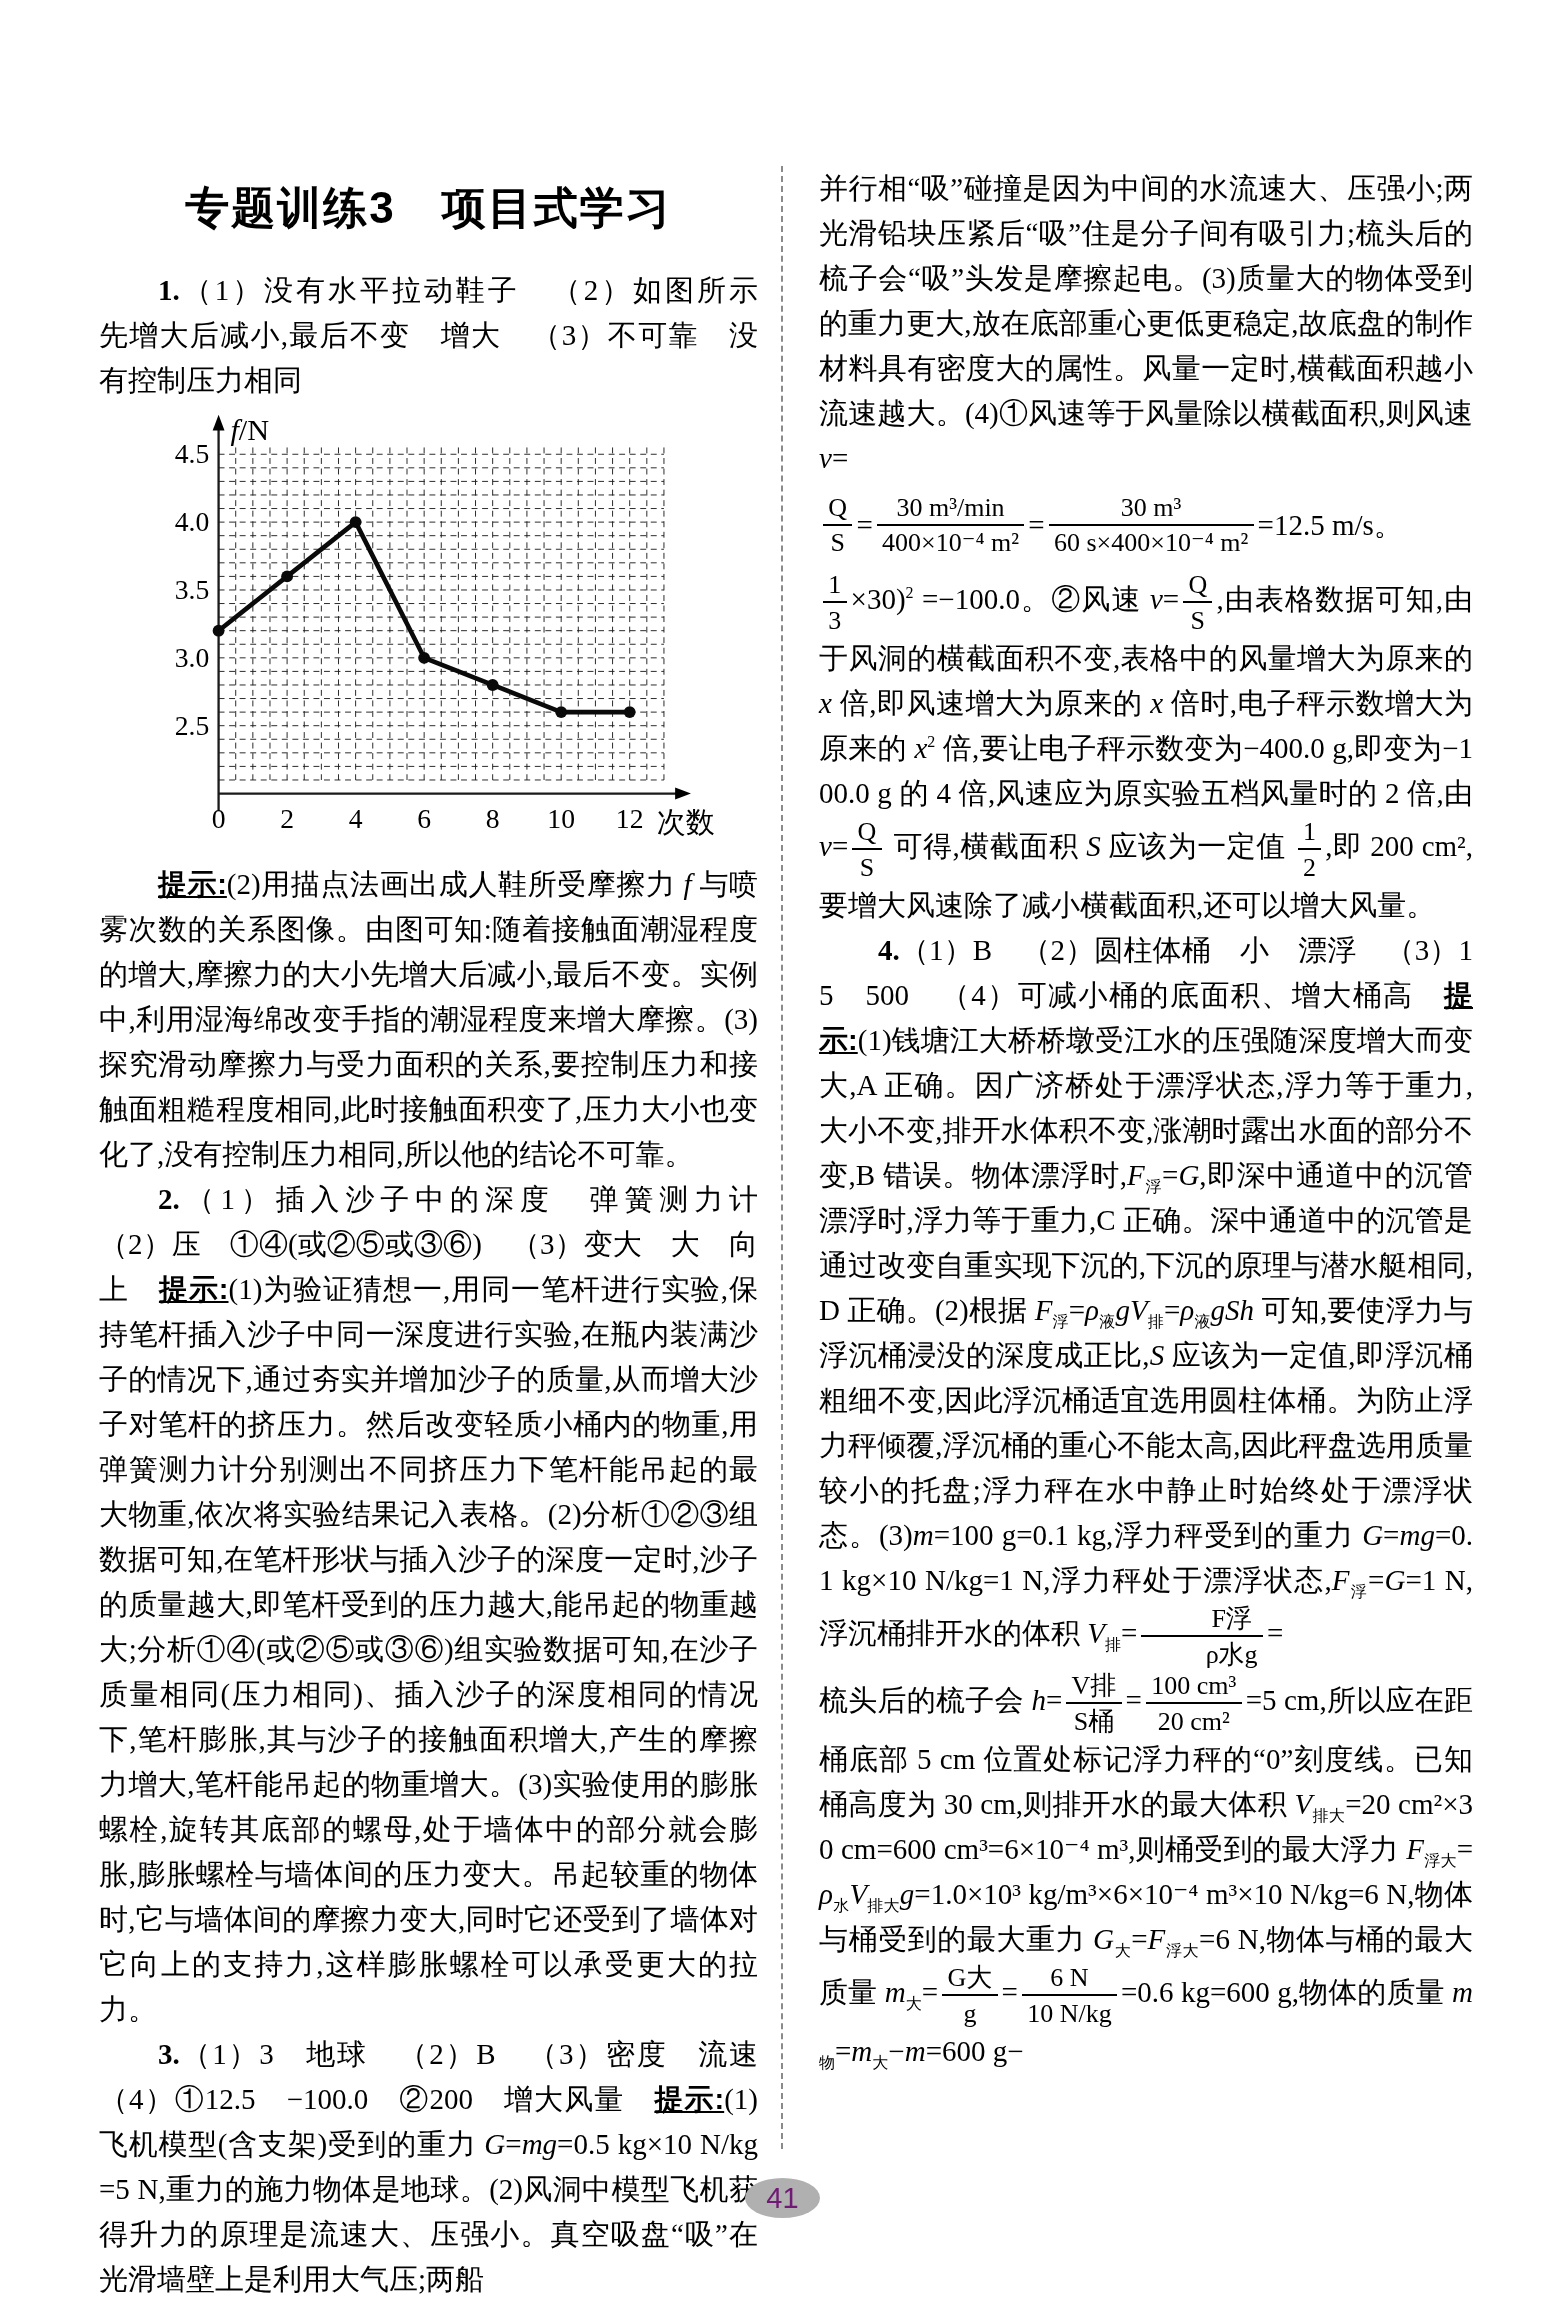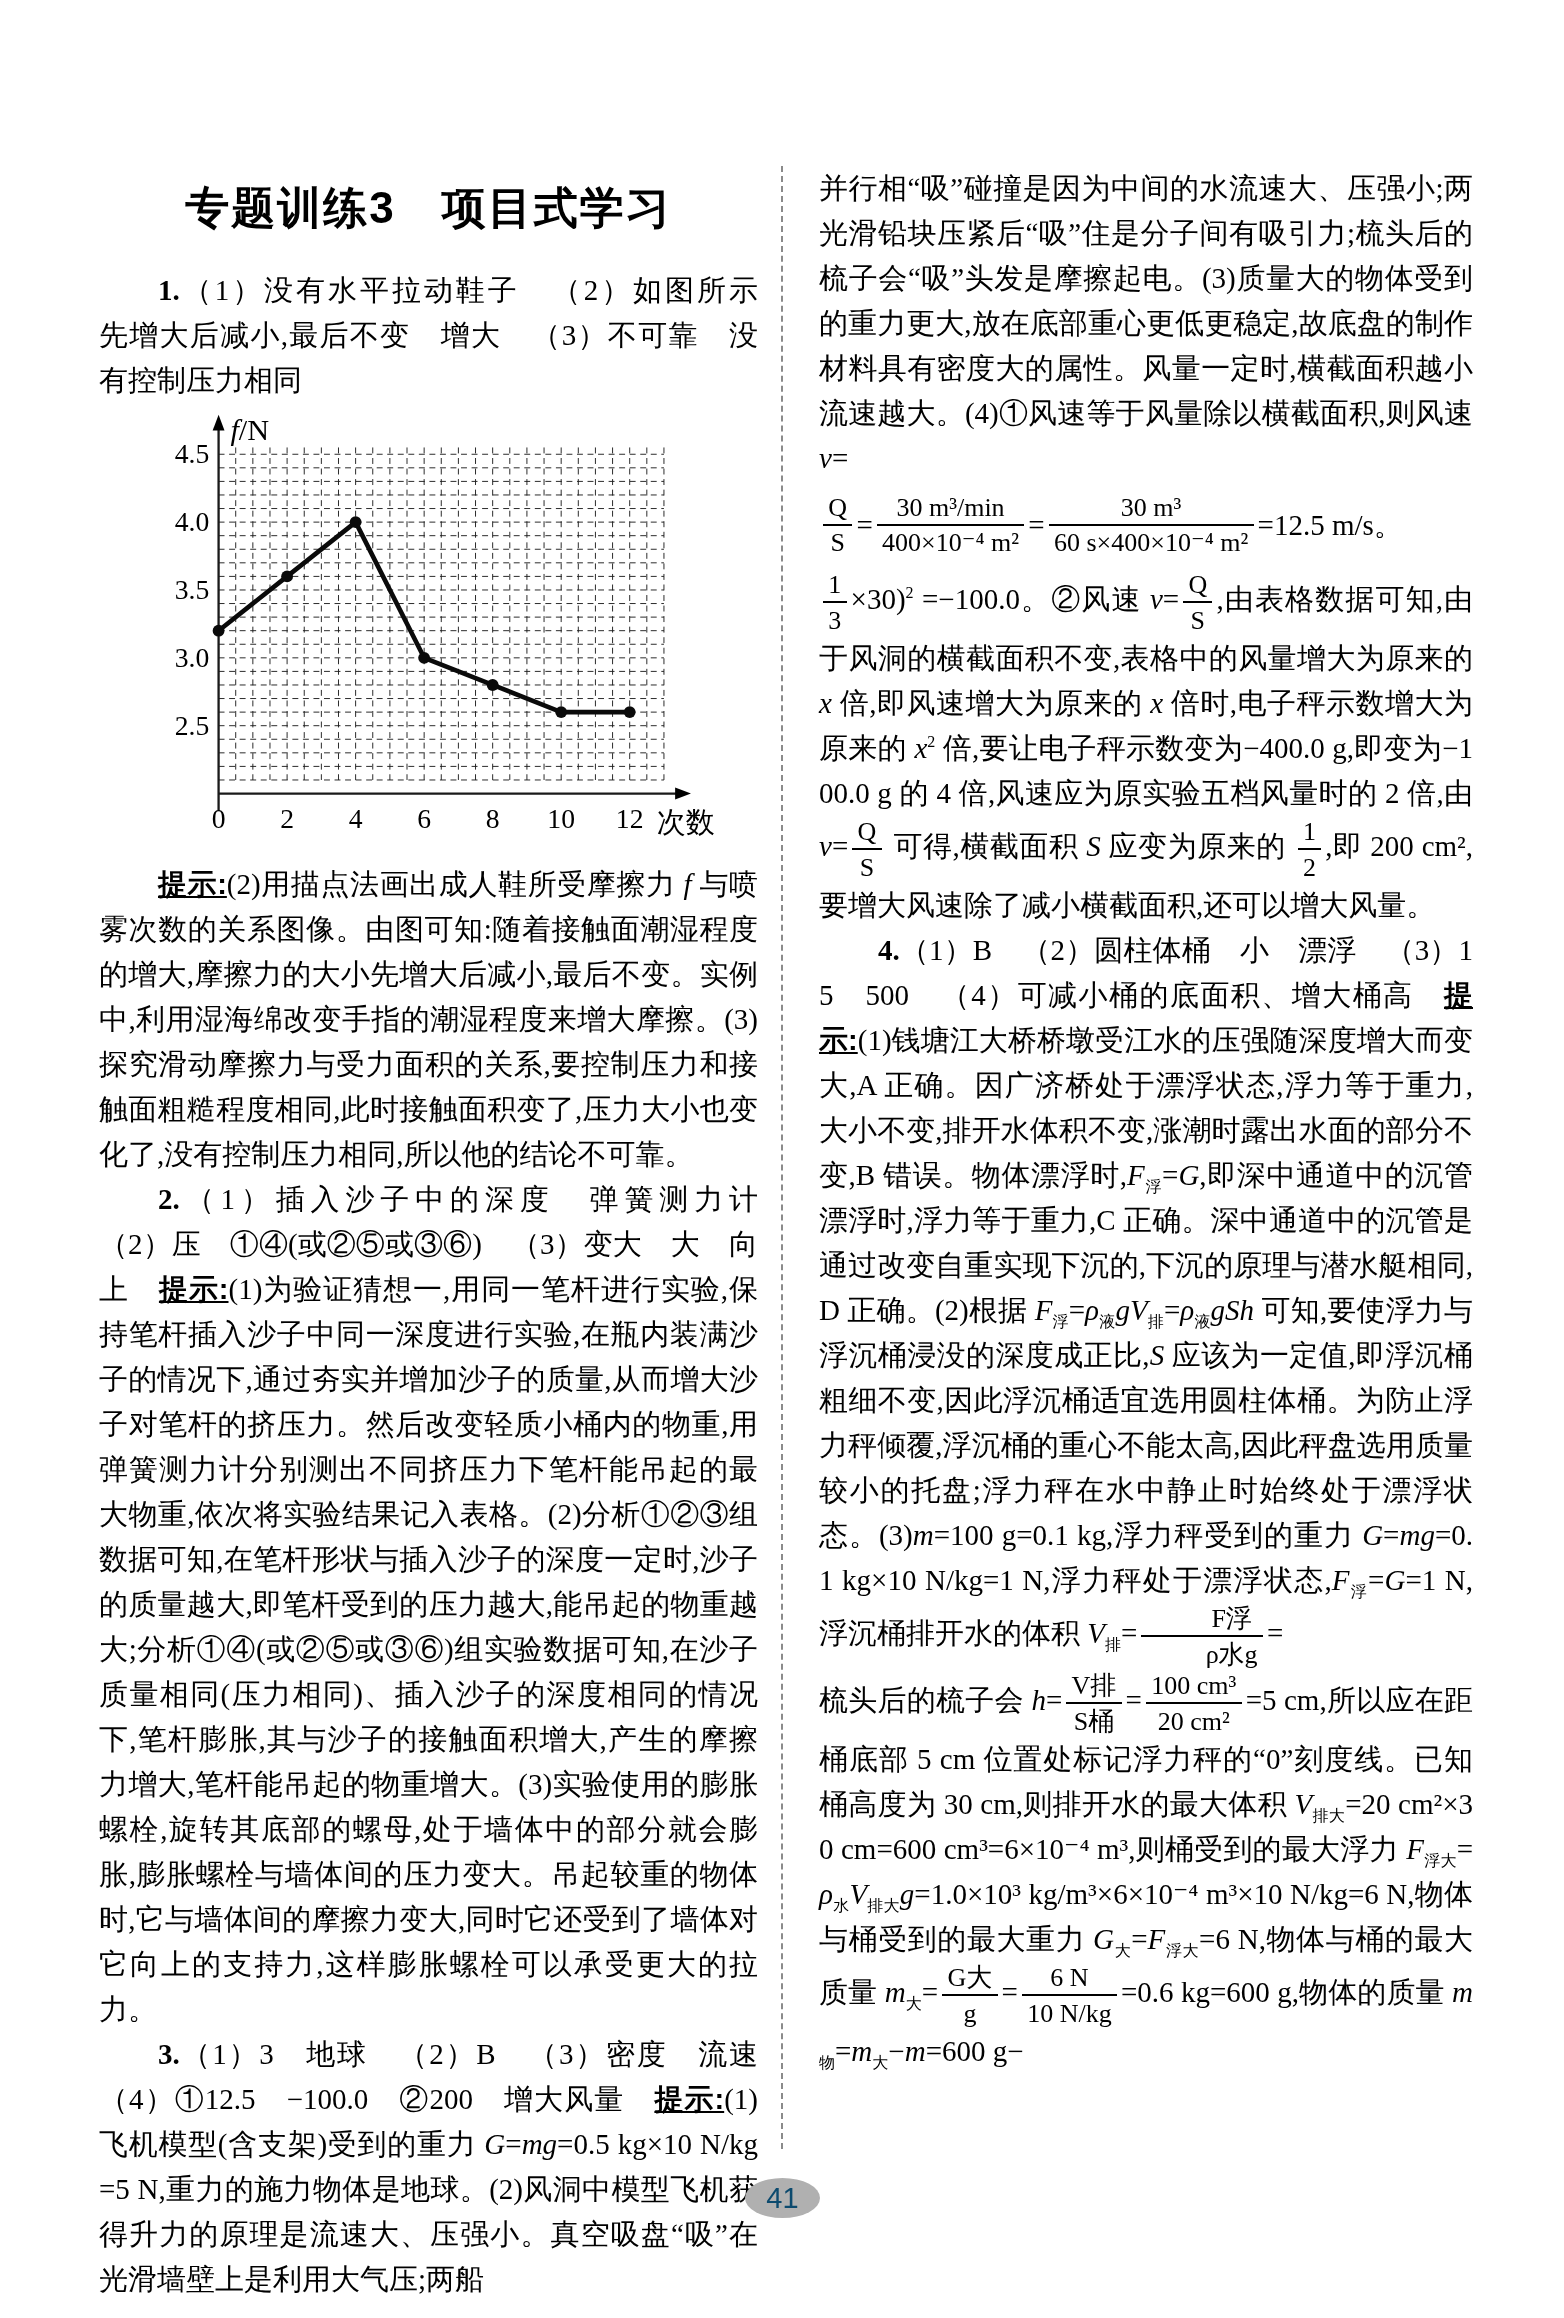--- a/index.html
+++ b/index.html
@@ -45,21 +45,21 @@
   .formula > span{white-space:nowrap;}
   .chart{margin:5.3px 0 9.2px 57px;padding:0;}
   .chart svg text{font-family:"Liberation Serif","DejaVu Serif",serif;}
   .pagenum-wrap{
     position:absolute;left:745px;top:2178px;width:75px;height:40px;
     background:#b0b0b0;border-radius:50%;
     display:flex;align-items:center;justify-content:center;
   }
   .pagenum-wrap span{
     font-family:"Liberation Sans","DejaVu Sans",sans-serif;
-    font-size:29px;color:#0c4a6e;
+    font-size:29px;color:#701a75;
   }
 </style>
 </head>
 <body>
 
 <div class="page">
 
   <section class="col left">
     <h1 class="title">专题训练3　项目式学习</h1>
     <div id="left-blocks">
@@ -173,21 +173,21 @@
         </div>
         <p class="para"><span class="frac">
             <span class="fn">1</span>
             <span class="fd">3</span>
           </span><span>×30)</span><sup>2</sup><span> =−100.0。②风速 </span><span class="i">v</span><span>=</span><span class="frac">
             <span class="fn">Q</span>
             <span class="fd">S</span>
           </span><span>,由表格数据可知,由于风洞的横截面积不变,表格中的风量增大为原来的 </span><span class="i">x</span><span> 倍,即风速增大为原来的 </span><span class="i">x</span><span> 倍时,电子秤示数增大为原来的 </span><span class="i">x</span><sup>2</sup><span> 倍,要让电子秤示数变为−400.0 g,即变为−100.0 g 的 4 倍,风速应为原实验五档风量时的 2 倍,由 </span><span class="i">v</span><span>=</span><span class="frac">
             <span class="fn">Q</span>
             <span class="fd">S</span>
-          </span><span> 可得,横截面积 </span><span class="i">S</span><span> 应变为原来的 </span><span class="frac">
+          </span><span> 可得,横截面积 </span><span class="i">S</span><span> 应该为一定值 </span><span class="frac">
             <span class="fn">1</span>
             <span class="fd">2</span>
           </span><span>,即 200 cm²,要增大风速除了减小横截面积,还可以增大风量。</span></p>
         <p class="para indent"><span class="b">4.</span><span>（1）B　（2）圆柱体桶　小　漂浮　（3）1　5　500　（4）可减小桶的底面积、增大桶高　</span><span class="h">提示:</span><span>(1)钱塘江大桥桥墩受江水的压强随深度增大而变大,A 正确。因广济桥处于漂浮状态,浮力等于重力,大小不变,排开水体积不变,涨潮时露出水面的部分不变,B 错误。物体漂浮时,</span><span class="i">F</span><sub>浮</sub><span>=</span><span class="i">G</span><span>,即深中通道中的沉管漂浮时,浮力等于重力,C 正确。深中通道中的沉管是通过改变自重实现下沉的,下沉的原理与潜水艇相同,D 正确。(2)根据 </span><span class="i">F</span><sub>浮</sub><span>=</span><span class="i">ρ</span><sub>液</sub><span class="i">g</span><span class="i">V</span><sub>排</sub><span>=</span><span class="i">ρ</span><sub>液</sub><span class="i">g</span><span class="i">S</span><span class="i">h</span><span> 可知,要使浮力与浮沉桶浸没的深度成正比,</span><span class="i">S</span><span> 应该为一定值,即浮沉桶粗细不变,因此浮沉桶适宜选用圆柱体桶。为防止浮力秤倾覆,浮沉桶的重心不能太高,因此秤盘选用质量较小的托盘;浮力秤在水中静止时始终处于漂浮状态。(3)</span><span class="i">m</span><span>=100 g=0.1 kg,浮力秤受到的重力 </span><span class="i">G</span><span>=</span><span class="i">mg</span><span>=0.1 kg×10 N/kg=1 N,浮力秤处于漂浮状态,</span><span class="i">F</span><sub>浮</sub><span>=</span><span class="i">G</span><span>=1 N,浮沉桶排开水的体积 </span><span class="i">V</span><sub>排</sub><span>=</span><span class="frac">
             <span class="fn">F浮</span>
             <span class="fd">ρ水g</span>
           </span><span>=</span></p>
         <p class="para"><span>梳头后的梳子会 </span><span class="i">h</span><span>=</span><span class="frac">
             <span class="fn">V排</span>
             <span class="fd">S桶</span>

